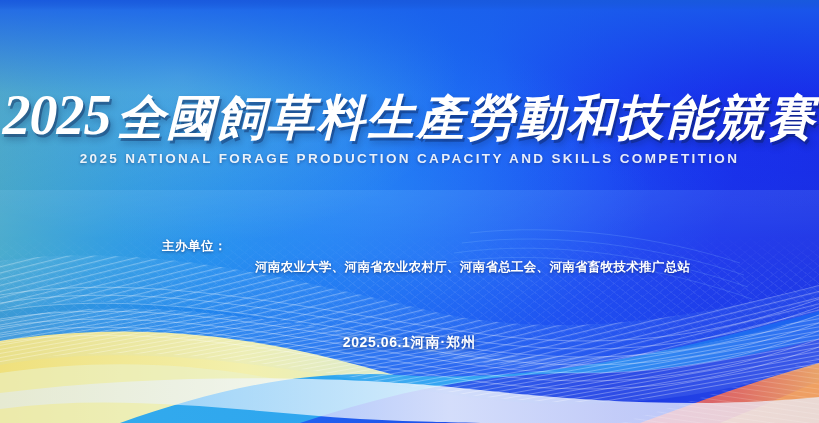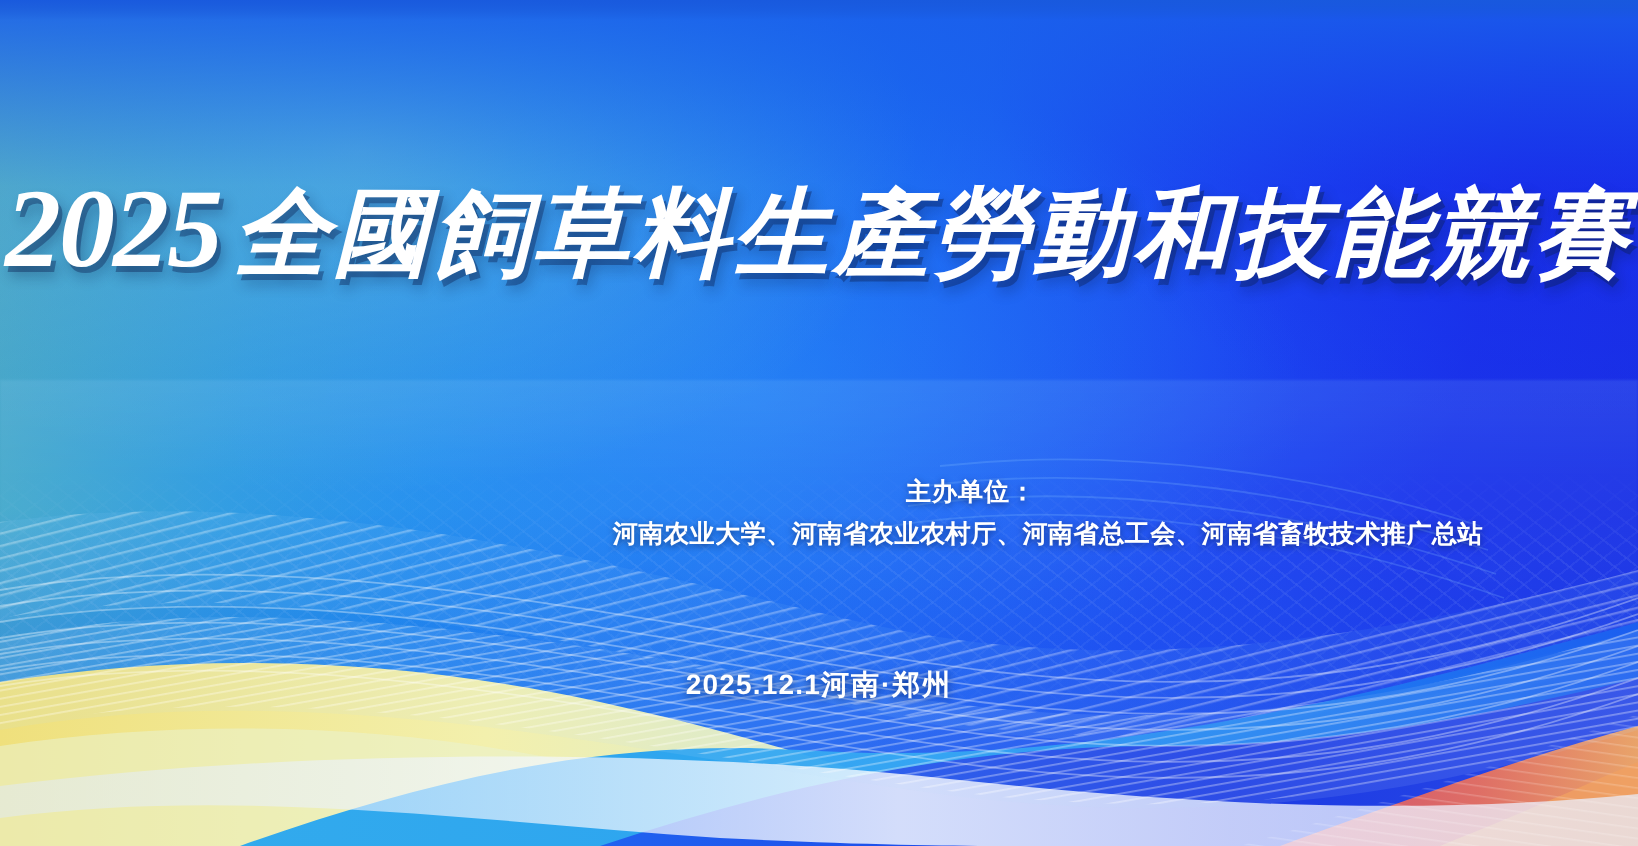--- a/index.html
+++ b/index.html
@@ -144,36 +144,37 @@
     left: 0; right: 0;
     top: 236px;
     z-index: 6;
     color: #ffffff;
     font-size: 12.5px;
     line-height: 21px;
     text-shadow: 0 1px 3px rgba(8,30,85,0.6);
   }
   .credit-row {
     display: flex;
-    justify-content: center;
+    justify-content: flex-start;
     padding-left: 162px;
   }
   .credit-label {
     font-weight: 700;
     letter-spacing: 0.5px;
     white-space: nowrap;
     margin-right: 10px;
   }
   .credit-value {
     font-weight: 700;
     letter-spacing: 0.3px;
     white-space: nowrap;
   }
   .credit-row.indent {
     padding-left: 229px;
+    margin-left: 26px;
   }
 
   
   .datebar {
     position: absolute;
     left: 0; right: 0;
     top: 334px;
     text-align: center;
     z-index: 6;
     color: #ffffff;
@@ -304,28 +305,29 @@
       <path d="M462,20 C556,8 660,24 744,52"></path>
       <path d="M454,30 C552,16 660,34 748,64"></path>
       <path d="M446,40 C548,24 660,44 752,76"></path>
     </g>
   </svg>
 
   <div class="headline-wrap">
     <div class="headline">
       <span class="year">2025</span><span class="cn">全國飼草料生產勞動和技能競賽</span>
     </div>
+    <div class="subhead">2025 NATIONAL FORAGE PRODUCTION CAPACITY AND SKILLS COMPETITION</div>
   </div>
 
   <div class="credits">
     <div class="credit-row">
       <span class="credit-label">主办单位：</span>
     </div>
     <div class="credit-row indent">
       <span class="credit-value">河南农业大学、河南省农业农村厅、河南省总工会、河南省畜牧技术推广总站</span>
     </div>
   </div>
 
   <div class="datebar">
-    <span class="date">2025.12.1</span><span class="place">河南·郑州</span>
+    <span class="date">2025.06.1</span><span class="place">河南·郑州</span>
   </div>
 
 </div>
 
 </body></html>

